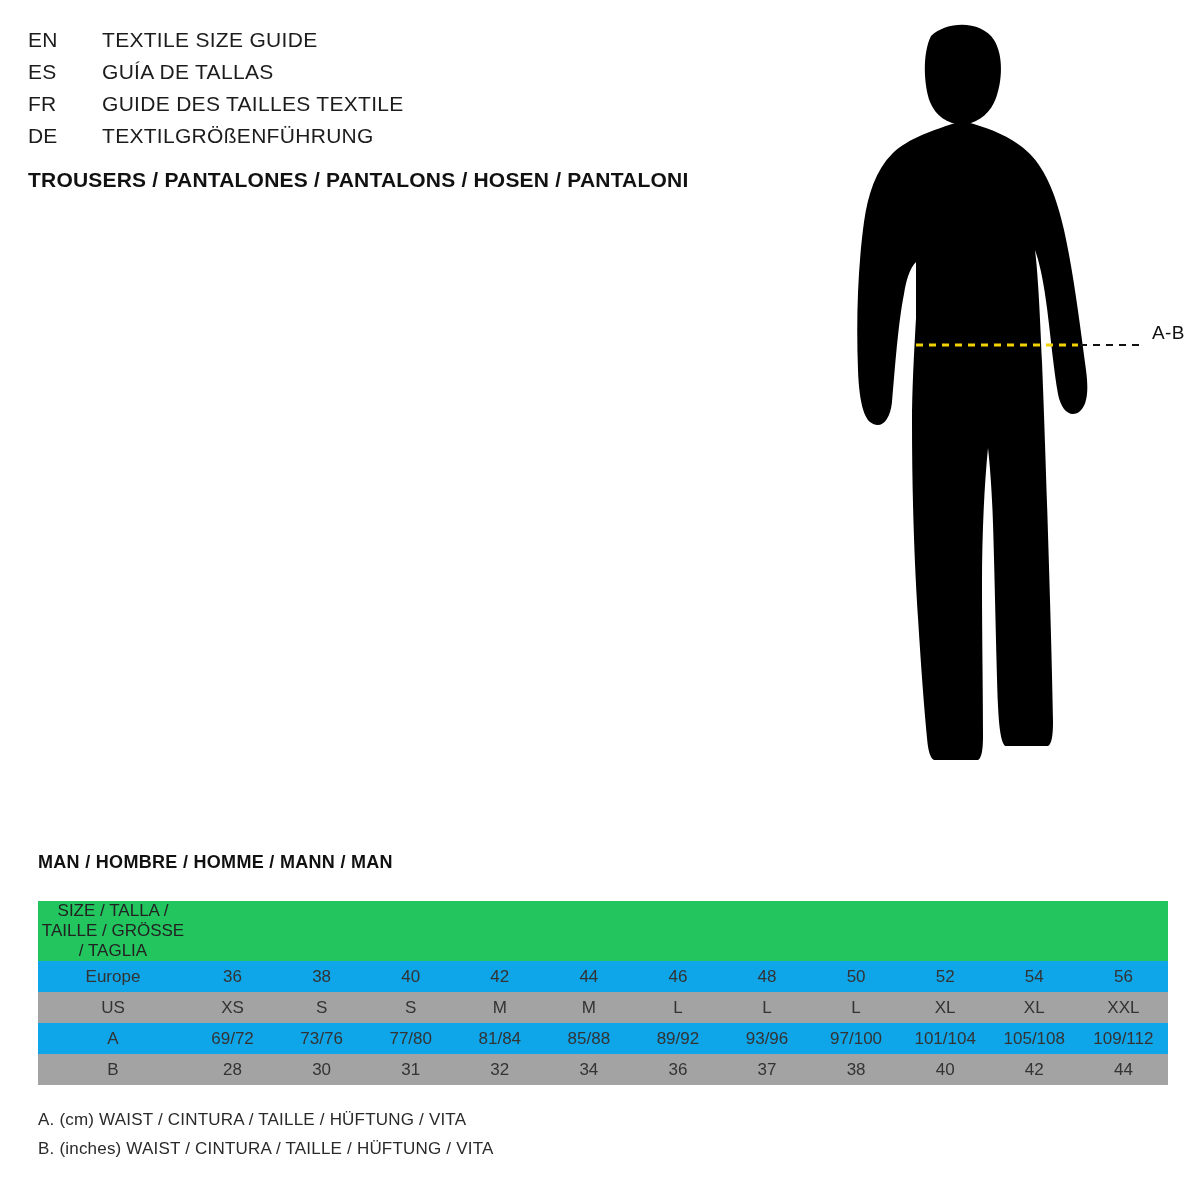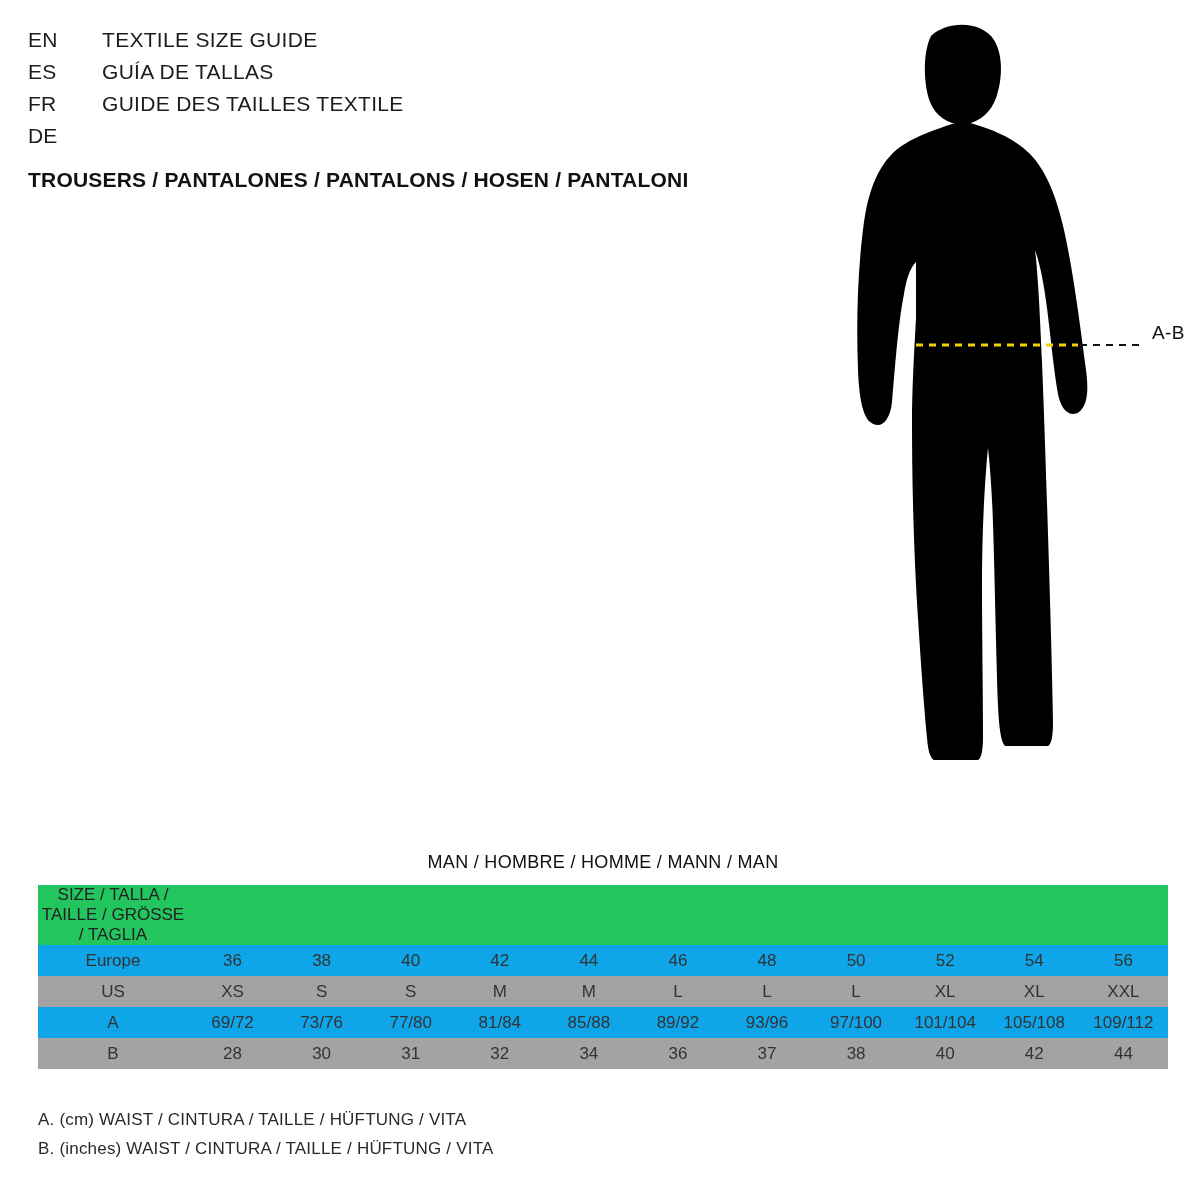--- a/index.html
+++ b/index.html
@@ -69,25 +69,24 @@
 
   
   #table-section {
     position: absolute;
     left: 38px;
     top: 852px;
     width: 1130px;
   }
   #gender-title {
     font-size: 18px;
-    font-weight: normal;
+    font-weight: bold;
     letter-spacing: 0.3px;
     color: #111;
-    margin-bottom: 12px;
-    text-align: center;
+    margin-bottom: 28px;
   }
   table.size-table {
     border-collapse: collapse;
     width: 1130px;
     table-layout: fixed;
   }
   table.size-table td {
     font-size: 17px;
     color: #333;
     height: 31px;
@@ -140,20 +139,21 @@
     <div class="lang-text">GUÍA DE TALLAS</div>
   </div>
 
   <div class="lang-row">
     <div class="lang-code">FR</div>
     <div class="lang-text">GUIDE DES TAILLES TEXTILE</div>
   </div>
 
   <div class="lang-row">
     <div class="lang-code">DE</div>
+    <div class="lang-text">TEXTILGRÖßENFÜHRUNG</div>
   </div>
 
 
   <div id="garment-title">TROUSERS / PANTALONES / PANTALONS / HOSEN / PANTALONI</div>
 </div>
 
 <div id="figure-area">
   <svg id="figure-svg" width="360" height="790" viewBox="0 0 360 790">
 
     <path fill="#000000" d="M101,18 C118,2 152,3 164,22 C174,38 172,64 166,80 C161,94 150,104 136,106 C120,108 106,99 100,84 C94,68 92,36 101,18 Z"></path>

